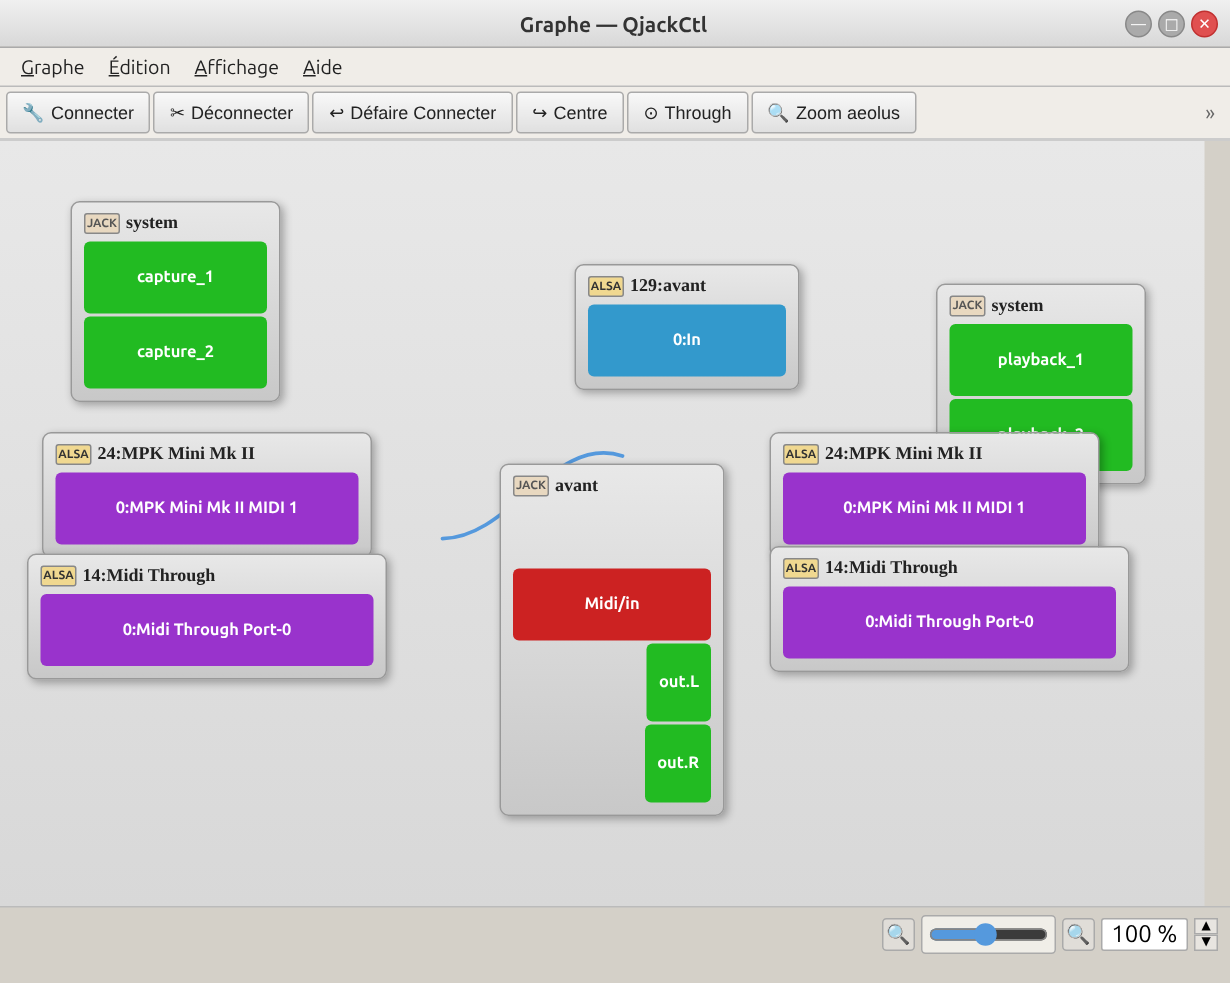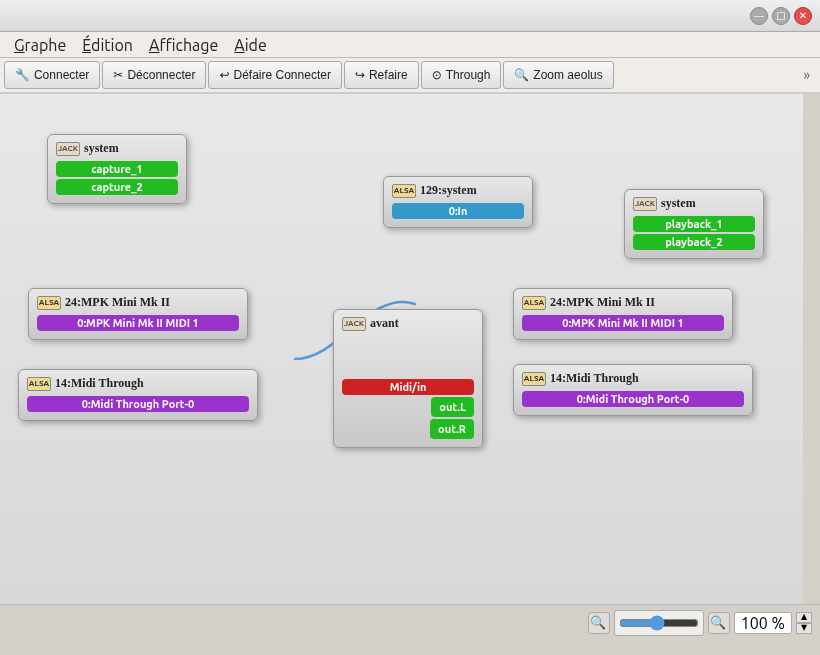--- a/index.html
+++ b/index.html
@@ -56,21 +56,21 @@
       height: 26px;
       display: flex;
       align-items: center;
       padding: 0 6px;
       border-bottom: 1px solid #bbb;
     }
     .menu-item {
       padding: 3px 8px;
       cursor: pointer;
       border-radius: 3px;
-      font-size: 16px;
+      font-size: 13px;
       color: #222;
     }
     .menu-item u { text-decoration: underline; }
 
     
     .toolbar {
       background: #f0ede8;
       height: 36px;
       display: flex;
       align-items: center;
@@ -148,40 +148,40 @@
     }
     .node-title {
       font-size: 12px;
       font-weight: bold;
       color: #222;
       font-family: Liberation Serif, serif;
     }
     .port-btn {
       display: block;
       width: 100%;
-      padding: 2px 8px;
+      padding: 18px 8px;
       border-radius: 4px;
       text-align: center;
       font-size: 11px;
       color: #fff;
       font-weight: bold;
       margin-bottom: 2px;
       cursor: pointer;
     }
     .port-green { background: #22bb22; }
     .port-blue { background: #3399cc; }
     .port-purple { background: #9933cc; }
     .port-red { background: #cc2222; }
     .port-row {
       display: flex;
       justify-content: flex-end;
       margin-bottom: 2px;
     }
     .port-btn-right {
-      padding: 4px 8px;
+      padding: 20px 8px;
       border-radius: 4px;
       font-size: 11px;
       color: #fff;
       font-weight: bold;
       cursor: pointer;
     }
 
     
     .connector-svg {
       position: absolute;
@@ -257,20 +257,21 @@
       font-size: 8px;
       cursor: pointer;
       line-height: 1;
     }
   </style>
 </head>
 <body>
 
 <div class="title-bar">
   <div style="width:60px;"></div>
+  <div class="title-bar-text">Graphe — QjackCtl</div>
   <div class="title-bar-controls">
     <div class="win-btn win-btn-min">—</div>
     <div class="win-btn win-btn-max">□</div>
     <div class="win-btn win-btn-close">✕</div>
   </div>
 </div>
 
 <div class="menu-bar">
   <div class="menu-item"><u>G</u>raphe</div>
   <div class="menu-item"><u>É</u>dition</div>
@@ -286,21 +287,21 @@
   <button class="toolbar-btn">
     <span>✂</span>
     <span>Déconnecter</span>
   </button>
   <button class="toolbar-btn">
     <span>↩</span>
     <span>Défaire Connecter</span>
   </button>
   <button class="toolbar-btn">
     <span>↪</span>
-    <span>Refaire</span>
+    <span>Centre</span>
   </button>
   <button class="toolbar-btn">
     <span>⊙</span>
     <span>Through</span>
   </button>
   <button class="toolbar-btn">
     <span>🔍</span>
     <span>Zoom aeolus</span>
   </button>
   <div class="toolbar-overflow">»</div>
@@ -318,21 +319,21 @@
       <div class="node-logo jack">JACK</div>
       <span class="node-title">system</span>
     </div>
     <div class="port-btn port-green">capture_1</div>
     <div class="port-btn port-green">capture_2</div>
   </div>
 
   <div class="node-card" style="left:383px; top:82px; min-width:150px;">
     <div class="node-header">
       <div class="node-logo alsa">ALSA</div>
-      <span class="node-title">129:system</span>
+      <span class="node-title">129:avant</span>
     </div>
     <div class="port-btn port-blue">0:In</div>
   </div>
 
   <div class="node-card" style="left:28px; top:194px; min-width:220px;">
     <div class="node-header">
       <div class="node-logo alsa">ALSA</div>
       <span class="node-title">24:MPK Mini Mk II</span>
     </div>
     <div class="port-btn port-purple">0:MPK Mini Mk II MIDI 1</div>

